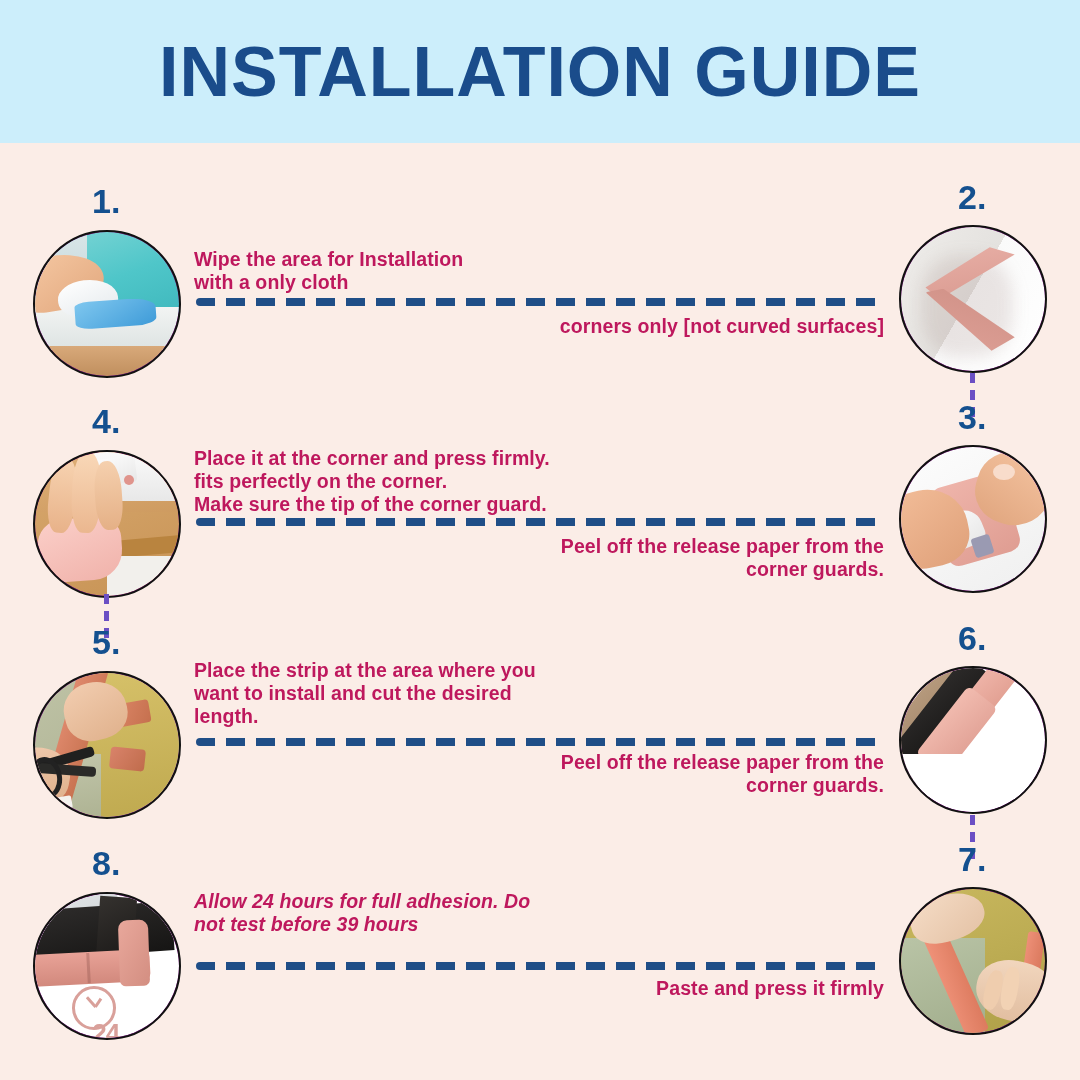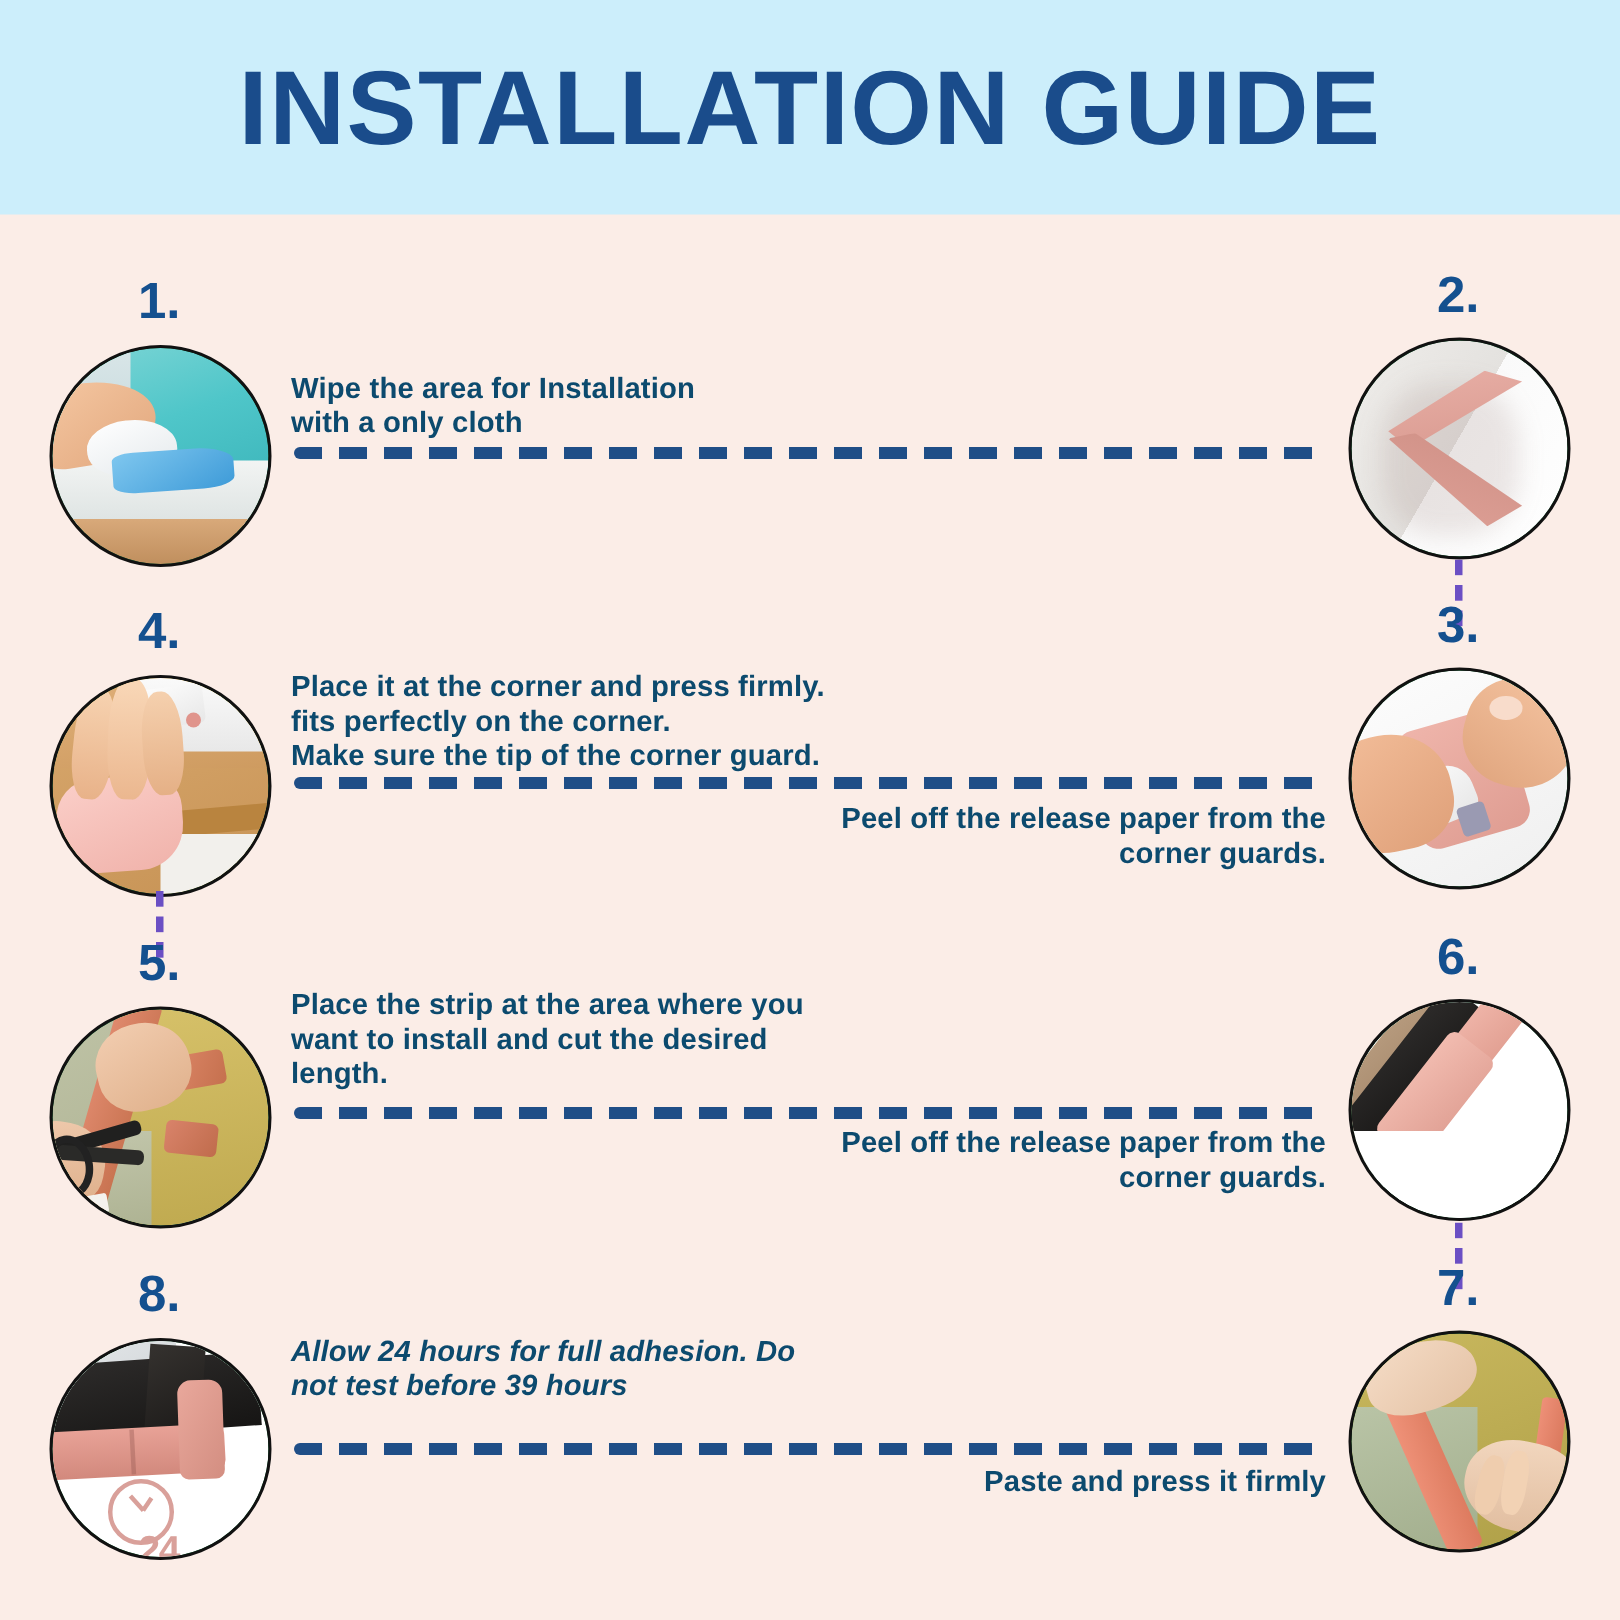--- a/index.html
+++ b/index.html
@@ -27,21 +27,21 @@
   
   .row{position:absolute;left:0;width:1080px;height:219px;}
   .row-r1{top:170px;}
   .row-r2{top:390px;}
   .row-r3{top:611px;}
   .row-r4{top:832px;}
 
   
   .photo{
     position:absolute;width:148px;height:148px;border-radius:50%;
-    border:2.5px solid #111;overflow:hidden;background:#14532d;
+    border:2.5px solid #111;overflow:hidden;background:#701a75;
     box-sizing:border-box;
   }
   .photo-left{left:33px;top:60px;}
   .photo-right{left:899px;top:55px;}
   .photo-inner{position:absolute;inset:0;overflow:hidden;border-radius:50%;}
 
   
   .step-num{
     position:absolute;font-size:34px;font-weight:bold;color:#14508F;
     line-height:1;z-index:4;
@@ -51,21 +51,21 @@
 
   
   .vconn{
     position:absolute;width:5px;z-index:2;
     background-image:linear-gradient(#6B4FC4 60%, rgba(0,0,0,0) 0%);
     background-size:5px 17px;background-repeat:repeat-y;
   }
 
   
   .txt{
-    position:absolute;color:#0c4a6e;font-weight:bold;
+    position:absolute;color:#be185d;font-weight:bold;
     font-size:19.5px;line-height:1.17;letter-spacing:.1px;
   }
   .txt-left{left:194px;text-align:left;}
   .txt-right{right:196px;text-align:right;}
 
   
   .hdash{
     position:absolute;left:196px;width:690px;height:8px;
     background-image:linear-gradient(to right,#1F4E87 0 19px, rgba(0,0,0,0) 19px 30px);
     background-size:30px 8px;background-repeat:repeat-x;
@@ -254,20 +254,21 @@
     </div>
 
     <div class="txt txt-left" style="top:78px;">
       <div>Wipe the area for Installation</div>
       <div>with a only cloth</div>
     </div>
 
     <div class="hdash" style="top:128px;"></div>
 
     <div class="txt txt-right" style="top:145px;">
+      <div>corners only [not curved surfaces]</div>
     </div>
 
     <div class="step-num num-r">2.</div>
 
     <div class="photo photo-right">
       <div class="photo-inner">
         <div class="scene">
           <div class="s2-bgl"></div>
             <div class="s2-shadow"></div>
           <div class="s2-guard">

